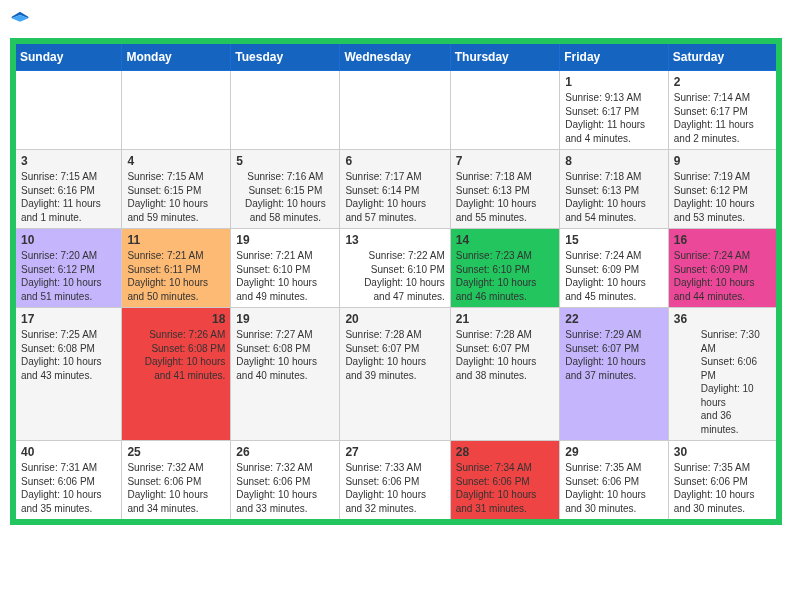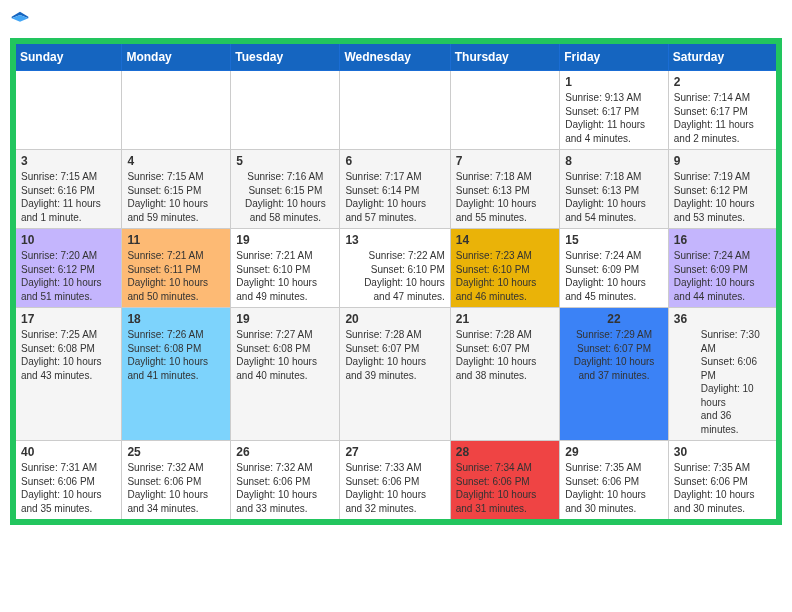--- a/index.html
+++ b/index.html
@@ -220,51 +220,51 @@
 Daylight: 10 hours
 and 49 minutes.</div>
         </td>
         <td style="background: rgb(255, 255, 255);">
           <span class="day-number">13</span>
           <div class="day-info" style="white-space: pre-line; text-align: right;">Sunrise: 7:22 AM
 Sunset: 6:10 PM
 Daylight: 10 hours
 and 47 minutes.</div>
         </td>
-        <td style="background: #eab308;">
+        <td style="background: #22c55e;">
           <span class="day-number">14</span>
           <div class="day-info" style="white-space: pre-line;">Sunrise: 7:23 AM
 Sunset: 6:10 PM
 Daylight: 10 hours
 and 46 minutes.</div>
         </td>
         <td style="background: rgb(255, 255, 255);">
           <span class="day-number">15</span>
           <div class="day-info" style="white-space: pre-line;">Sunrise: 7:24 AM
 Sunset: 6:09 PM
 Daylight: 10 hours
 and 45 minutes.</div>
         </td>
-        <td style="background: #c4b5fd; margin-left: 39px;">
+        <td style="background: #ec4899; margin-left: 39px;">
           <span class="day-number">16</span>
           <div class="day-info" style="white-space: pre-line;">Sunrise: 7:24 AM
 Sunset: 6:09 PM
 Daylight: 10 hours
 and 44 minutes.</div>
         </td>
       </tr>
       <tr>
         <td style="background: rgb(245, 245, 245);">
           <span class="day-number">17</span>
           <div class="day-info" style="white-space: pre-line;">Sunrise: 7:25 AM
 Sunset: 6:08 PM
 Daylight: 10 hours
 and 43 minutes.</div>
         </td>
-        <td style="background: #7dd3fc;">
+        <td style="background: #ef4444; text-align: right;">
           <span class="day-number">18</span>
           <div class="day-info" style="white-space: pre-line;">Sunrise: 7:26 AM
 Sunset: 6:08 PM
 Daylight: 10 hours
 and 41 minutes.</div>
         </td>
         <td style="background: rgb(245, 245, 245);">
           <span class="day-number">19</span>
           <div class="day-info" style="white-space: pre-line;">Sunrise: 7:27 AM
 Sunset: 6:08 PM
@@ -278,21 +278,21 @@
 Daylight: 10 hours
 and 39 minutes.</div>
         </td>
         <td style="background: rgb(245, 245, 245);">
           <span class="day-number">21</span>
           <div class="day-info" style="white-space: pre-line;">Sunrise: 7:28 AM
 Sunset: 6:07 PM
 Daylight: 10 hours
 and 38 minutes.</div>
         </td>
-        <td style="background: #3b82f6; text-align: center;">
+        <td style="background: #c4b5fd;">
           <span class="day-number">22</span>
           <div class="day-info" style="white-space: pre-line;">Sunrise: 7:29 AM
 Sunset: 6:07 PM
 Daylight: 10 hours
 and 37 minutes.</div>
         </td>
         <td style="background: rgb(245, 245, 245);">
           <span class="day-number">36</span>
           <div class="day-info" style="white-space: pre-line; margin-left: 27px;">Sunrise: 7:30 AM
 Sunset: 6:06 PM

